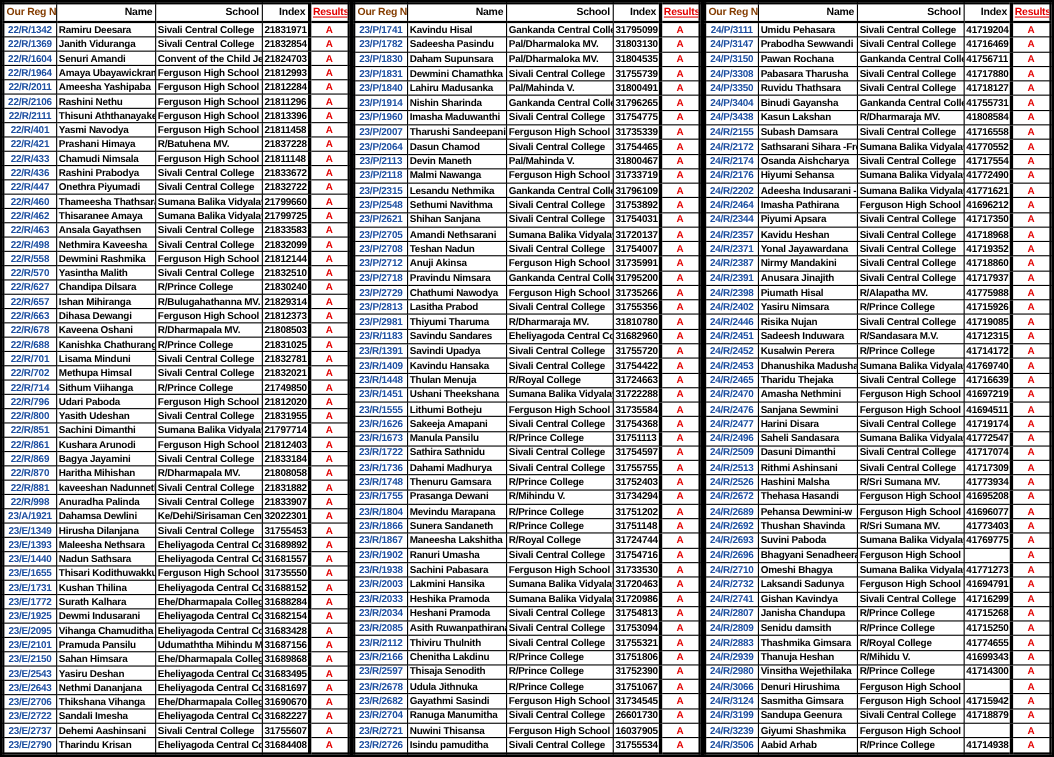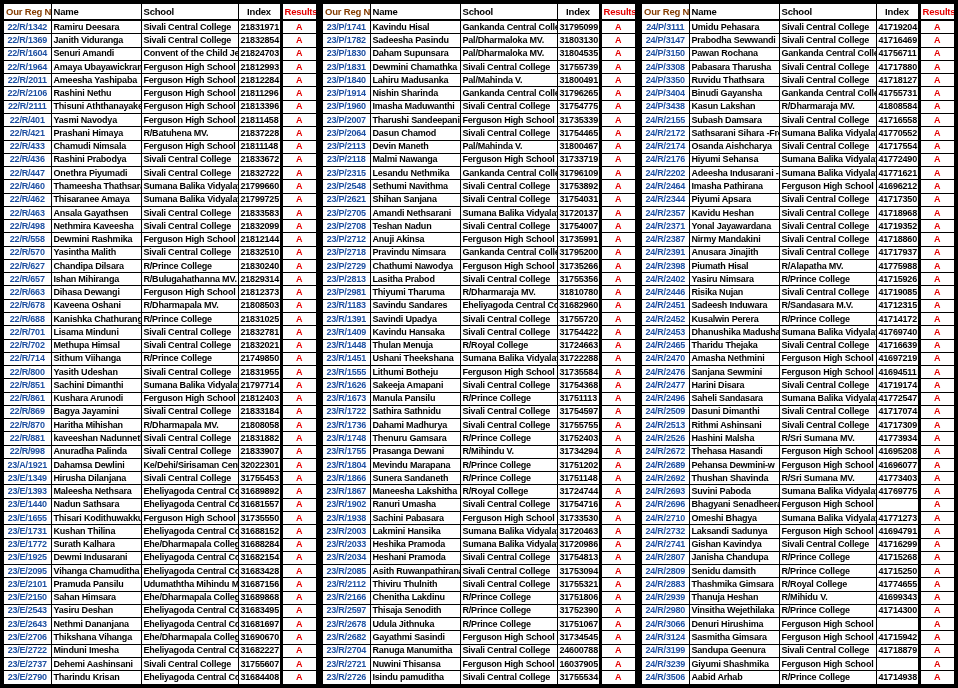--- a/index.html
+++ b/index.html
@@ -23,24 +23,24 @@
     padding:0 2px;
     font-weight:bold;
     font-size:9px;
     line-height:1;
     white-space:nowrap;
     overflow:hidden;
     color:#000;
     letter-spacing:-0.2px;
     vertical-align:middle;
   }
-  thead th{font-size:9.5px;text-align:left;height:15px;border-bottom-width:2px;}
+  thead th{font-size:9.5px;text-align:right;height:15px;border-bottom-width:2px;}
   th.h0{color:var(--hdr-reg,#833C00);text-align:center;}
-  th.h3{text-align:center;}
-  th.h4{color:var(--result-color,#e30000);text-align:center;border-left-width:3px;}
+  th.h3{text-align:right;}
+  th.h4{color:var(--result-color,#e30000);text-align:center;border-left-width:3px;text-decoration:underline;}
   td.c0{color:var(--reg-color,#1d4fa1);text-align:center;}
   td.c1,td.c2{text-align:left;}
   td.c3{text-align:right;}
   td.c4{color:var(--result-color,#e30000);text-align:center;border-left-width:3px;}
   col.w0{width:48px;} col.w1{width:90px;} col.w2{width:97px;}
   col.w3{width:43px;} col.w4{width:36px;}
 </style>
 </head>
 <body>
 
@@ -239,20 +239,27 @@
           <td class="c4">A</td>
         </tr>
         <tr>
           <td class="c0">22/R/714</td>
           <td class="c1">Sithum Viihanga</td>
           <td class="c2">R/Prince College</td>
           <td class="c3">21749850</td>
           <td class="c4">A</td>
         </tr>
         <tr>
+          <td class="c0">22/R/796</td>
+          <td class="c1">Udari Paboda</td>
+          <td class="c2">Ferguson High School</td>
+          <td class="c3">21812020</td>
+          <td class="c4">A</td>
+        </tr>
+        <tr>
           <td class="c0">22/R/800</td>
           <td class="c1">Yasith Udeshan</td>
           <td class="c2">Sivali Central College</td>
           <td class="c3">21831955</td>
           <td class="c4">A</td>
         </tr>
         <tr>
           <td class="c0">22/R/851</td>
           <td class="c1">Sachini Dimanthi</td>
           <td class="c2">Sumana Balika Vidyalaya</td>
@@ -387,21 +394,21 @@
         </tr>
         <tr>
           <td class="c0">23/E/2706</td>
           <td class="c1">Thikshana Vihanga</td>
           <td class="c2">Ehe/Dharmapala College</td>
           <td class="c3">31690670</td>
           <td class="c4">A</td>
         </tr>
         <tr>
           <td class="c0">23/E/2722</td>
-          <td class="c1">Minduni Imesha</td>
+          <td class="c1">Sandali Imesha</td>
           <td class="c2">Eheliyagoda Central College</td>
           <td class="c3">31682227</td>
           <td class="c4">A</td>
         </tr>
         <tr>
           <td class="c0">23/E/2737</td>
           <td class="c1">Dehemi Aashinsani</td>
           <td class="c2">Sivali Central College</td>
           <td class="c3">31755607</td>
           <td class="c4">A</td>
@@ -762,21 +769,21 @@
           <td class="c0">23/R/2682</td>
           <td class="c1">Gayathmi Sasindi</td>
           <td class="c2">Ferguson High School</td>
           <td class="c3">31734545</td>
           <td class="c4">A</td>
         </tr>
         <tr>
           <td class="c0">23/R/2704</td>
           <td class="c1">Ranuga Manumitha</td>
           <td class="c2">Sivali Central College</td>
-          <td class="c3">24600788</td>
+          <td class="c3">26601730</td>
           <td class="c4">A</td>
         </tr>
         <tr>
           <td class="c0">23/R/2721</td>
           <td class="c1">Nuwini Thisansa</td>
           <td class="c2">Ferguson High School</td>
           <td class="c3">16037905</td>
           <td class="c4">A</td>
         </tr>
         <tr>

